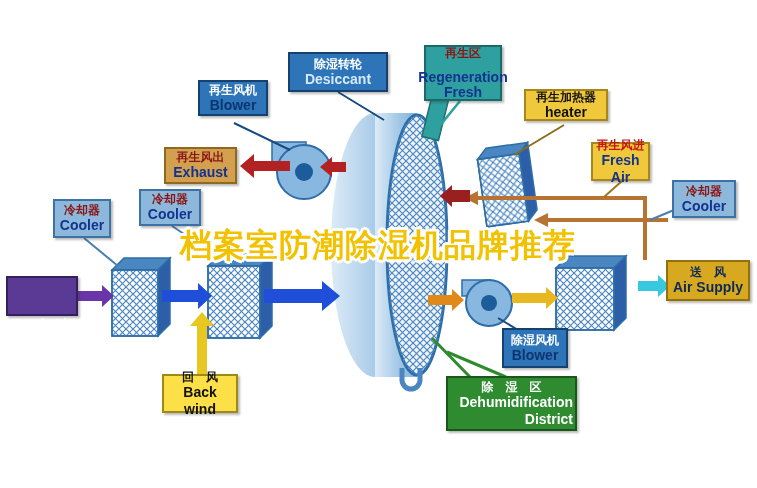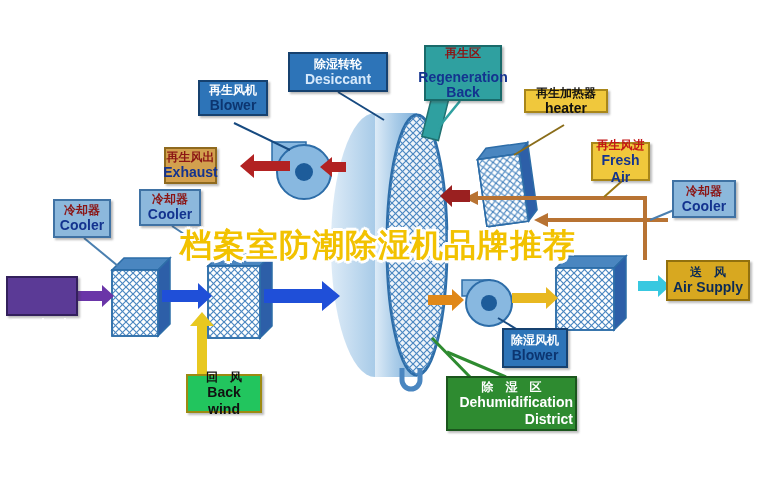--- a/index.html
+++ b/index.html
@@ -11,22 +11,22 @@
   .lbox{position:absolute; z-index:5; display:flex; flex-direction:column; align-items:center; justify-content:center;
         text-align:center; border:2px solid; line-height:1.18; box-shadow:1.5px 2px 2px rgba(60,60,60,.35);
         padding:1px 2px; box-sizing:border-box;}
   .zh{font-weight:bold; font-size:12px; white-space:nowrap;}
   .en{font-weight:bold; font-size:14px;}
 
   
   .b-regen-blower{left:198px; top:80px; width:70px; height:36px;}
   .b-desiccant{left:288px; top:52px; width:100px; height:40px;}
   .b-regen-area{left:424px; top:45px; width:78px; height:56px;}
-  .b-heater{left:524px; top:89px; width:84px; height:24px;}
-  .b-exhaust{left:164px; top:147px; width:53px; height:37px;}
+  .b-heater{left:524px; top:89px; width:84px; height:32px;}
+  .b-exhaust{left:164px; top:147px; width:73px; height:37px;}
   .b-cooler-mid{left:139px; top:189px; width:62px; height:37px;}
   .b-cooler-far{left:53px; top:199px; width:58px; height:39px;}
   .b-regen-fresh{left:591px; top:142px; width:59px; height:39px;}
   .b-cooler-right{left:672px; top:180px; width:64px; height:38px;}
   .b-fresh-air{left:6px; top:276px; width:72px; height:40px;}
   .b-air-supply{left:666px; top:260px; width:84px; height:41px;}
   .b-back-wind{left:162px; top:374px; width:76px; height:39px;}
   .b-dehumid-blower{left:502px; top:328px; width:66px; height:40px;}
   .b-dehumid-district{left:446px; top:376px; width:131px; height:55px;}
 
@@ -42,21 +42,21 @@
   .c-yellow-r{background:#f0c83c; border-color:#a8861a;}
   .c-yellow-r .zh{color:#c41616;} .c-yellow-r .en{color:#13338f;}
   .c-tan{background:#d2a04e; border-color:#8f6a1e;}
   .c-tan .zh{color:#8b1515;} .c-tan .en{color:#13338f;}
   .c-lblue{background:#8cb8dc; border-color:#3f72a4;}
   .c-lblue .zh{color:#8b1515;} .c-lblue .en{color:#13338f;}
   .c-purple{background:#5b3a96; border-color:#33205c;gap:42px;}
   .c-purple .zh{color:#ffffff;} .c-purple .en{color:#ffffff;}
   .c-gold{background:#d8a820; border-color:#92700e;}
   .c-gold .zh{color:#0b2a56;} .c-gold .en{color:#0b2a56;}
-  .c-ylw2{background:#22c55e; border-color:#9d8a12;margin-left:24px;}
+  .c-ylw2{background:#fde047; border-color:#9d8a12;}
   .c-ylw2 .zh{color:#111111;} .c-ylw2 .en{color:#111111;}
   .c-green{background:#2e8b30; border-color:#1b561d;text-align:right;}
   .c-green .zh{color:#ffffff;} .c-green .en{color:#ffffff;}
 
   .b-dehumid-district .en{line-height:1.15;}
   .b-regen-area .en{line-height:1.1;}
 
   
   .title{position:absolute; z-index:20; top:224px; left:378px; transform:translateX(-50%);
          font-size:32px; font-weight:bold; color:#f2c200; white-space:nowrap; letter-spacing:1px;
@@ -171,21 +171,21 @@
     <div class="en">Blower</div>
   </div>
 
   <div class="lbox c-blue b-desiccant">
     <div class="zh">除湿转轮</div>
     <div class="en">Desiccant</div>
   </div>
 
   <div class="lbox c-teal b-regen-area">
     <div class="zh">再生区</div>
-    <div class="en">Regeneration Back</div>
+    <div class="en">Regeneration Fresh</div>
   </div>
 
   <div class="lbox c-yellow b-heater">
     <div class="zh">再生加热器</div>
     <div class="en">heater</div>
   </div>
 
   <div class="lbox c-tan b-exhaust">
     <div class="zh">再生风出</div>
     <div class="en">Exhaust</div>

